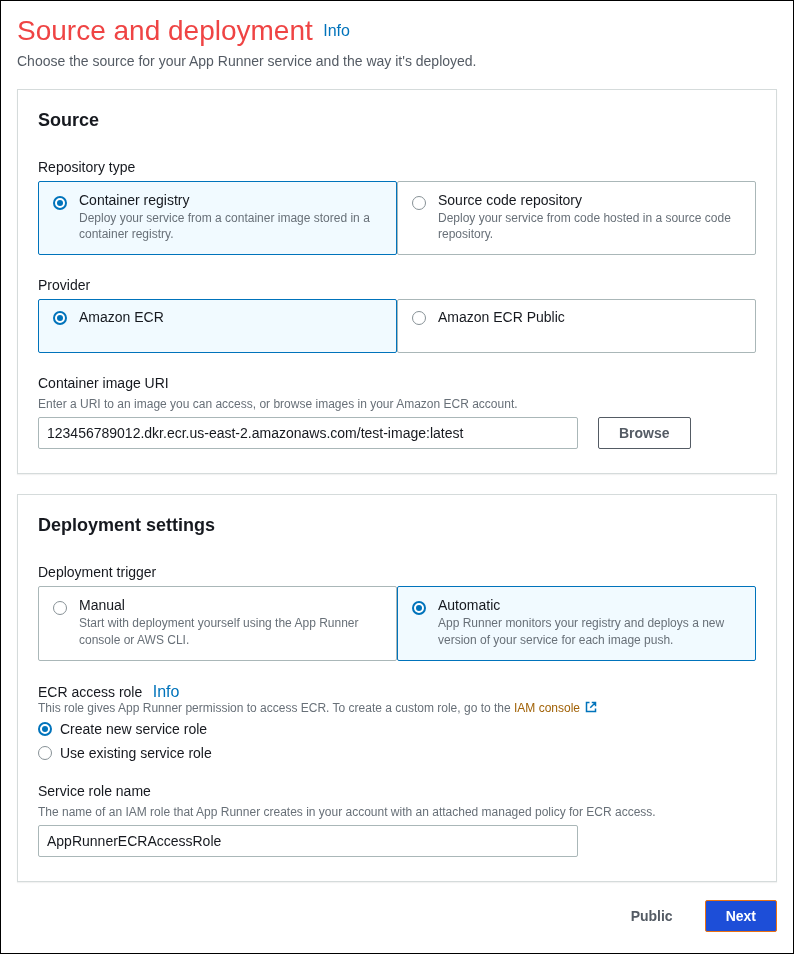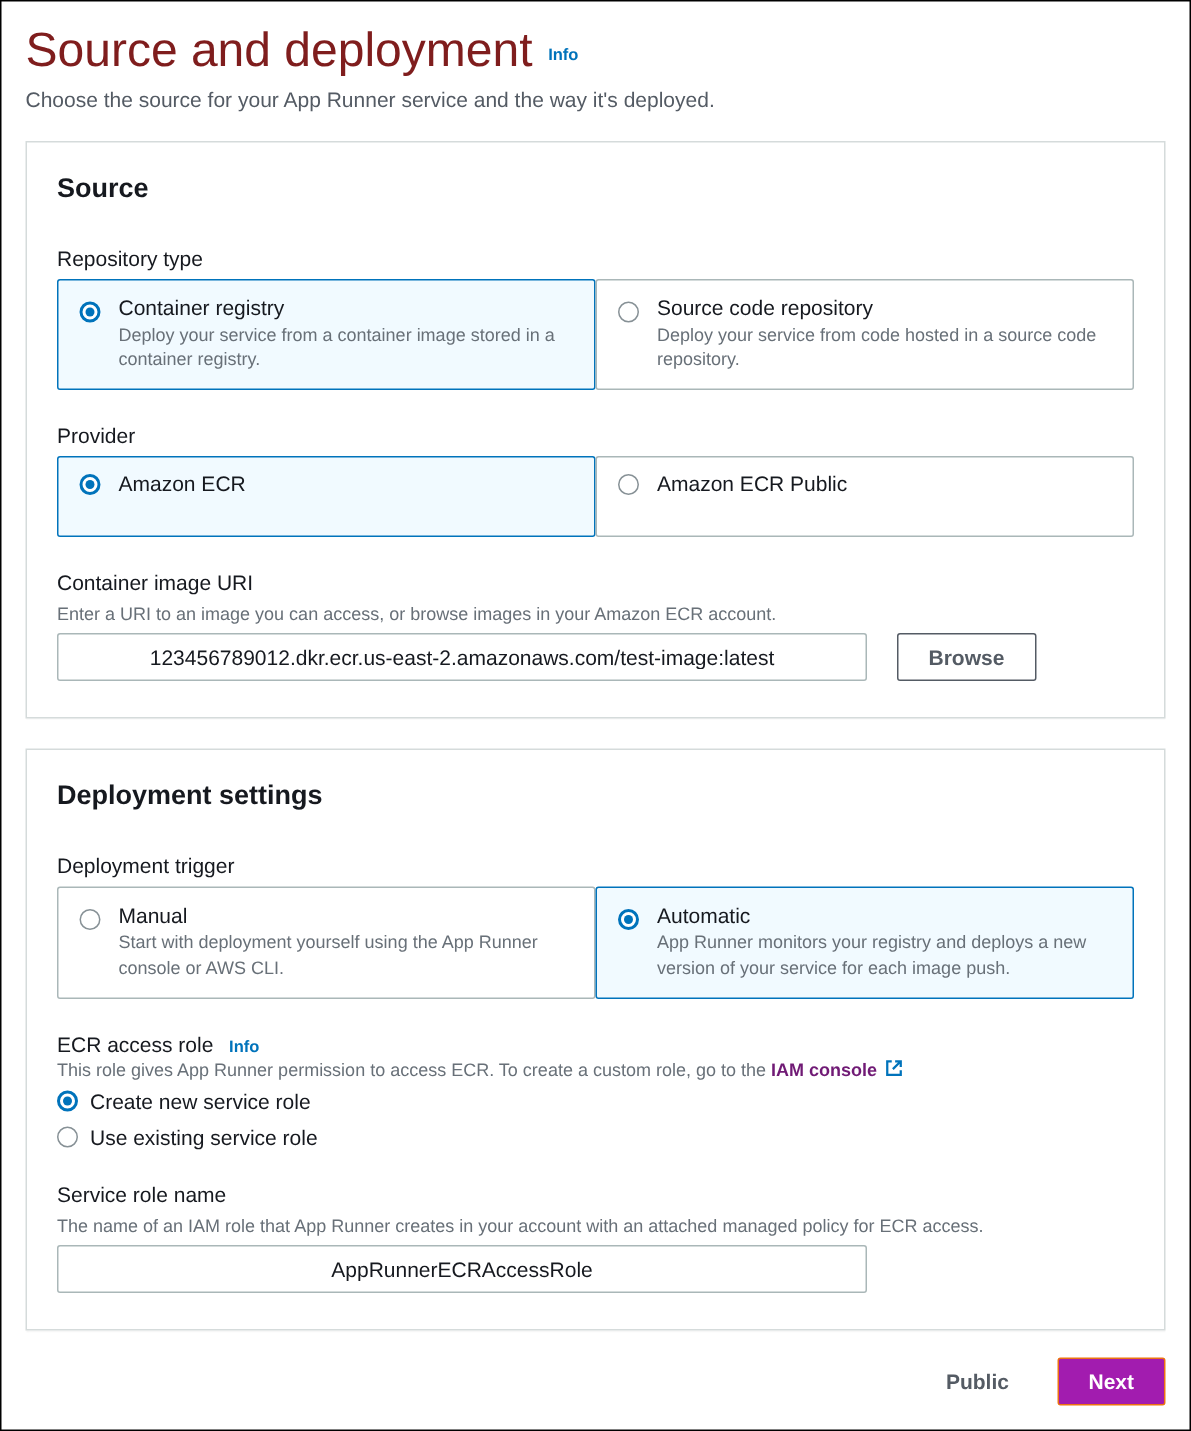--- a/index.html
+++ b/index.html
@@ -7,29 +7,29 @@
     font-family: "Amazon Ember", "Helvetica Neue", Arial, sans-serif;
     background: #fff;
     color: #16191f;
     width: 794px;
     height: 954px;
     border: 1px solid #000;
     padding: 14px 16px 16px 16px;
     position: relative;
   }
   .page-header h1 {
-    font-size: 32px;
-    font-weight: 400;
-    color: #7f1d1d;
+    font-size: 28px;
+    font-weight: 400;
+    color: #ef4444;
     display: inline;
   }
   .info-link {
-    font-size: 11px;
+    font-size: 16px;
     color: #0073bb;
-    font-weight: 700;
+    font-weight: 400;
     margin-left: 6px;
     vertical-align: 4px;
     cursor: pointer;
   }
   .page-desc {
     font-size: 14px;
     color: #545b64;
     margin-top: 6px;
   }
   .panel {
@@ -111,42 +111,41 @@
   }
   .text-input {
     width: 540px;
     height: 32px;
     padding: 4px 8px;
     border: 1px solid #aab7b8;
     border-radius: 2px;
     font-size: 14px;
     color: #16191f;
     background: #fff;
-    text-align: center;
   }
   .text-input.role { width: 540px; }
   .btn {
     height: 32px;
     padding: 0 20px;
     border: 1px solid #545b64;
     border-radius: 2px;
     background: #fff;
     font-size: 14px;
     font-weight: 700;
     color: #545b64;
     cursor: pointer;
   }
   .btn.primary {
-    background: #a21caf;
+    background: #1d4ed8;
     border-color: #ec7211;
     color: #fff;
   }
   .link-blue {
-    color: #701a75;
-    font-weight: 700;
+    color: #a16207;
+    font-weight: 400;
     cursor: pointer;
   }
   .ext-icon {
     display: inline-block;
     width: 12px; height: 12px;
     vertical-align: -1px;
     margin-left: 2px;
   }
   .radio-list { margin-top: 4px; text-align: center; }
   .radio-item {

